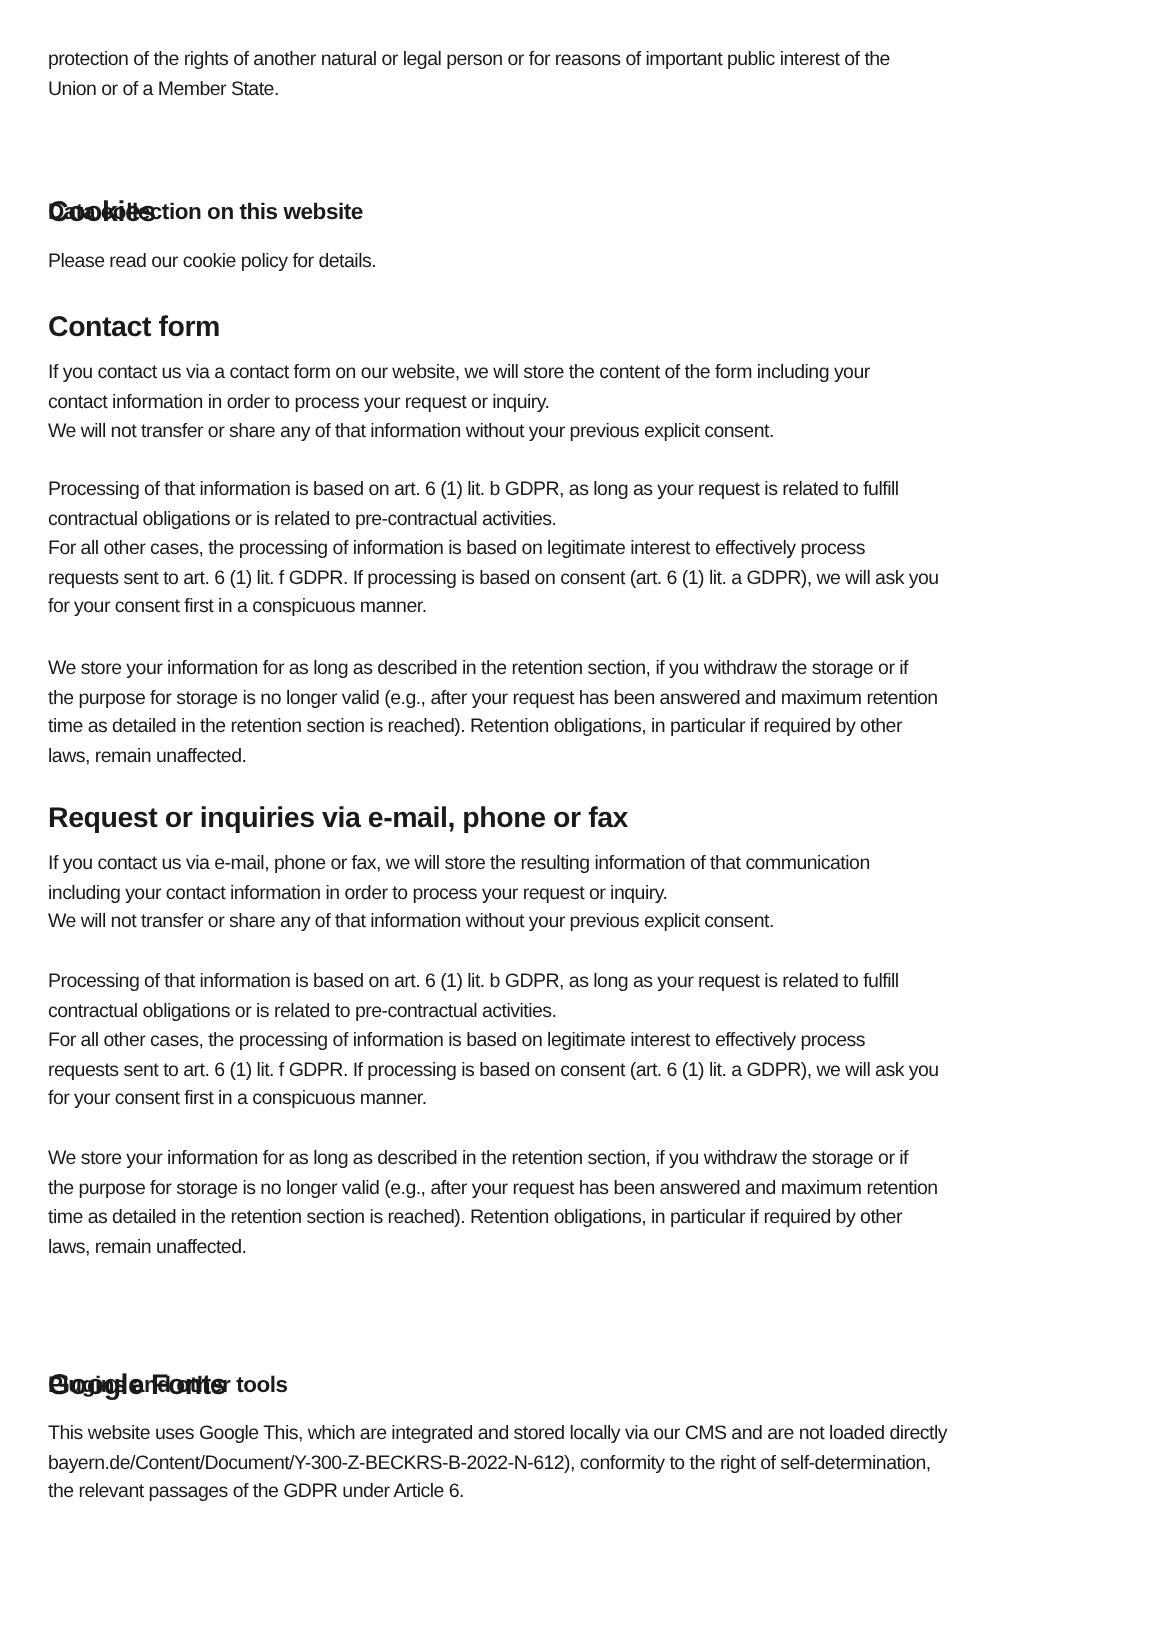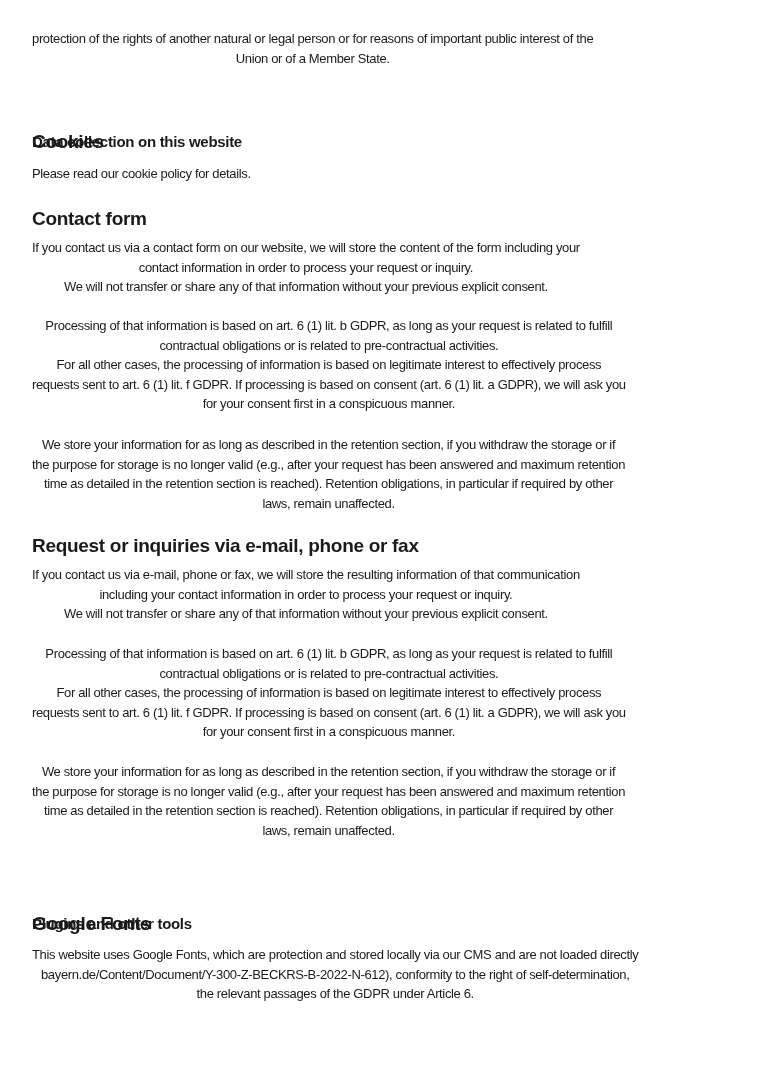--- a/index.html
+++ b/index.html
@@ -1,21 +1,21 @@
 <!DOCTYPE html>
 <html><head>
 <meta charset="utf-8">
 <style>
   html, body { margin: 0; padding: 0; background: #ffffff; }
   body {
     width: 768px; height: 1087px; overflow: hidden;
     font-family: "Liberation Sans", sans-serif;
     color: #1a1a1a;
   }
-  .page { position: relative; width: 768px; height: 835px; text-align: center; }
+  .page { position: relative; width: 768px; height: 835px; }
   .blk { position: absolute; left: 32px; margin: 0; }
   .p { font-size: 13px; line-height: 19.6px; white-space: nowrap; letter-spacing: -0.35px; }
   .h2 { font-size: 15px; font-weight: bold; letter-spacing: -0.3px; white-space: nowrap; margin-top: 36px; }
   .h3 { font-size: 19px; font-weight: bold; letter-spacing: -0.3px; white-space: nowrap; }
   .line { display: block; }
 </style>
 </head>
 <body>
 
 <div class="page">
@@ -69,18 +69,18 @@
     <span class="line">We store your information for as long as described in the retention section, if you withdraw the storage or if</span>
     <span class="line">the purpose for storage is no longer valid (e.g., after your request has been answered and maximum retention</span>
     <span class="line">time as detailed in the retention section is reached). Retention obligations, in particular if required by other</span>
     <span class="line">laws, remain unaffected.</span>
   </p>
 
   <h2 class="blk h2" style="top:879px">Plugins and other tools</h2>
 
   <h3 class="blk h3" style="top:913px">Google Fonts</h3>
   <p class="blk p" style="top:945px">
-    <span class="line">This website uses Google Fonts, which are protection and stored locally via our CMS and are not loaded directly</span>
+    <span class="line">This website uses Google This, which are integrated and stored locally via our CMS and are not loaded directly</span>
     <span class="line">bayern.de/Content/Document/Y-300-Z-BECKRS-B-2022-N-612), conformity to the right of self-determination,</span>
     <span class="line">the relevant passages of the GDPR under Article 6.</span>
   </p>
 
 </div>
 
 </body></html>

